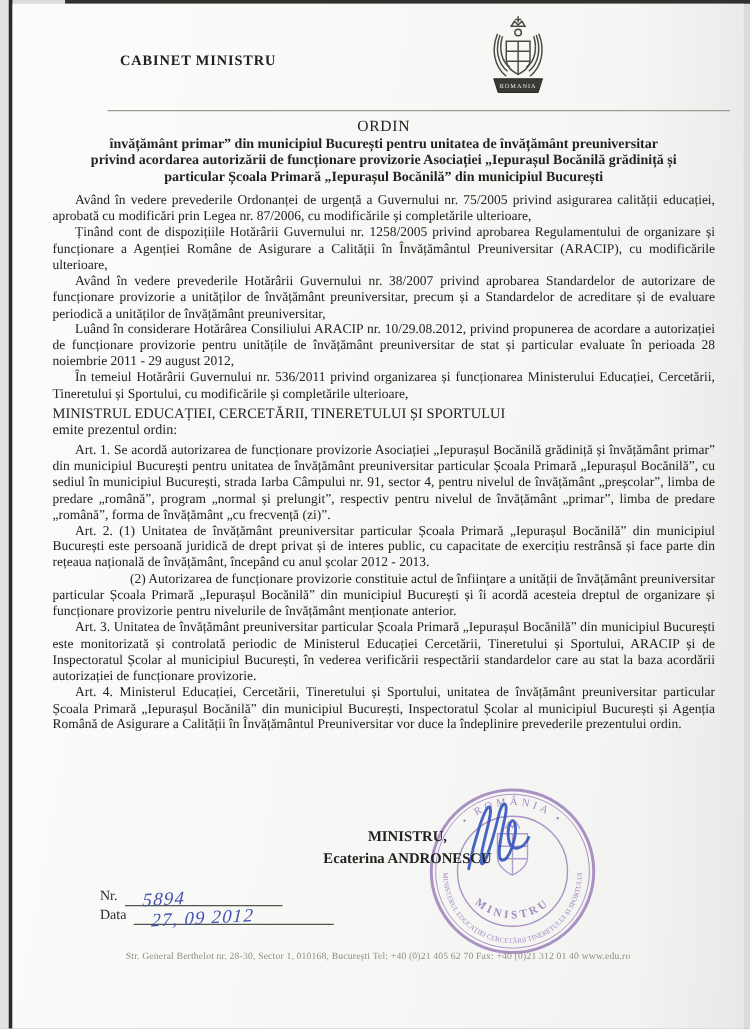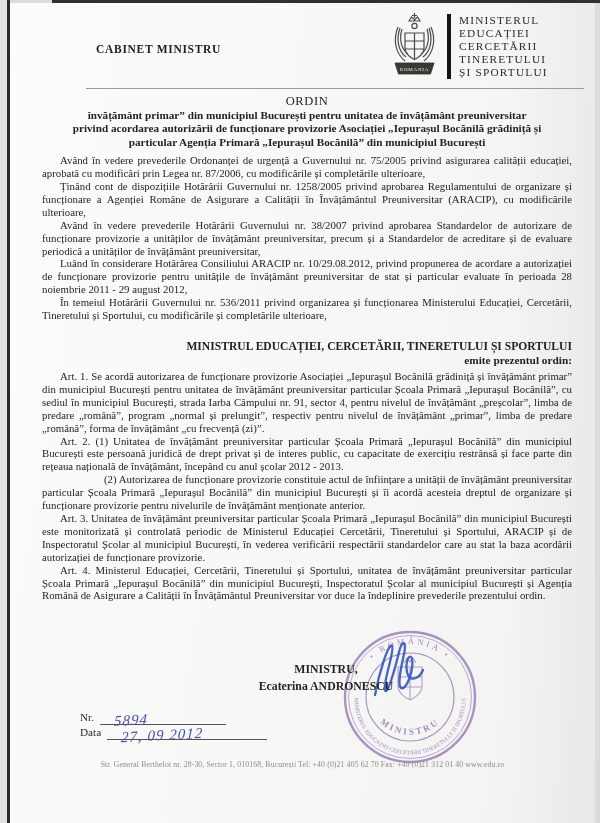--- a/index.html
+++ b/index.html
@@ -21,21 +21,21 @@
   .ministry-line{font-size:11.3px;line-height:12.9px;letter-spacing:1.2px;color:#2c2c2a;}
   .header-rule{position:absolute;left:76px;right:11px;top:85px;height:1px;background:#9b9b97;}
 
   
   .doc{position:absolute;left:32px;right:23px;top:91px;}
   .title-kind{text-align:center;font-weight:normal;font-size:12.5px;letter-spacing:.6px;}
   .title-sub{text-align:center;font-weight:bold;font-size:11.2px;line-height:13.4px;}
   .para{font-size:10.8px;line-height:12.9px;text-align:justify;text-indent:18px;margin:0;}
   .para.first{margin-top:5px;}
   .para.indent2{text-indent:62px;}
-  .decree{ text-align:right;font-weight:bold;margin:18px 0 4px;}
+  .decree{ text-align:left;font-weight:normal;margin:2px 0 4px;}
   .decree-issuer{font-size:11.6px;}
   .decree-action{font-size:11.3px;margin-top:1px;}
 
   
   .minister-block{position:absolute;left:231px;top:659px;width:170px;text-align:center;}
   .minister-title{font-weight:bold;font-size:11.8px;}
   .minister-name{font-weight:bold;font-size:11.8px;margin-top:2px;}
   .stamp{position:absolute;left:330px;top:624px;width:140px;height:140px;}
   .signature-ink{position:absolute;left:352px;top:630px;width:70px;height:76px;}
 
@@ -72,36 +72,29 @@
           <path d="M18,10 l2.5,-4 3,3 3,-3 2.5,4 z"></path>
           <path d="M7,16 C2,28 4,42 14,50 M9,17 C5,28 7,40 15,46 M11,18 C8,28 10,38 17,43"></path>
           <path d="M40,16 C45,28 43,42 33,50 M38,17 C42,28 40,40 32,46 M36,18 C39,28 37,38 30,43"></path>
           <circle cx="23.5" cy="15" r="2.6"></circle>
           <path d="M14,22 h19 v15 c0,7.5 -9.5,11.5 -9.5,11.5 c0,0 -9.5,-4 -9.5,-11.5 z"></path>
           <path d="M23.5,22 v26.5 M14,30 h19 M14,38 h19"></path>
         </g>
         <path d="M4,52 L43,52 L39.5,63 L7.5,63 Z" fill="#3a3a35" stroke="#2c2c28" stroke-width="0.8"></path>
         <text x="23.5" y="59.5" text-anchor="middle" font-size="5" letter-spacing="0.8" fill="#efefec" font-family="Liberation Serif, serif">ROMANIA</text>
       </svg>
-      <div class="bar-block">
-        <div class="ministry-line">MINISTERUL</div>
-        <div class="ministry-line">EDUCAȚIEI</div>
-        <div class="ministry-line">CERCETĂRII</div>
-        <div class="ministry-line">TINERETULUI</div>
-        <div class="ministry-line">ȘI SPORTULUI</div>
-      </div>
     </div>
 
     <div class="header-rule"></div>
 
     <div class="doc">
       <div class="title-kind">ORDIN</div>
       <div class="title-sub">învățământ primar” din municipiul București pentru unitatea de învățământ preuniversitar</div>
       <div class="title-sub">privind acordarea autorizării de funcționare provizorie Asociației „Iepurașul Bocănilă grădiniță și</div>
-      <div class="title-sub">particular Agenția Primară „Iepurașul Bocănilă” din municipiul București</div>
+      <div class="title-sub">particular Școala Primară „Iepurașul Bocănilă” din municipiul București</div>
 
       <p class="para first">Având în vedere prevederile Ordonanței de urgență a Guvernului nr. 75/2005 privind asigurarea calității educației, aprobată cu modificări prin Legea nr. 87/2006, cu modificările și completările ulterioare,</p>
       <p class="para">Ținând cont de dispozițiile Hotărârii Guvernului nr. 1258/2005 privind aprobarea Regulamentului de organizare și funcționare a Agenției Române de Asigurare a Calității în Învățământul Preuniversitar (ARACIP), cu modificările ulterioare,</p>
       <p class="para">Având în vedere prevederile Hotărârii Guvernului nr. 38/2007 privind aprobarea Standardelor de autorizare de funcționare provizorie a unităților de învățământ preuniversitar, precum și a Standardelor de acreditare și de evaluare periodică a unităților de învățământ preuniversitar,</p>
       <p class="para">Luând în considerare Hotărârea Consiliului ARACIP nr. 10/29.08.2012, privind propunerea de acordare a autorizației de funcționare provizorie pentru unitățile de învățământ preuniversitar de stat și particular evaluate în perioada 28 noiembrie 2011 - 29 august 2012,</p>
       <p class="para">În temeiul Hotărârii Guvernului nr. 536/2011 privind organizarea și funcționarea Ministerului Educației, Cercetării, Tineretului și Sportului, cu modificările și completările ulterioare,</p>
 
       <div class="decree">
         <div class="decree-issuer">MINISTRUL EDUCAȚIEI, CERCETĂRII, TINERETULUI ȘI SPORTULUI</div>
         <div class="decree-action">emite prezentul ordin:</div>

